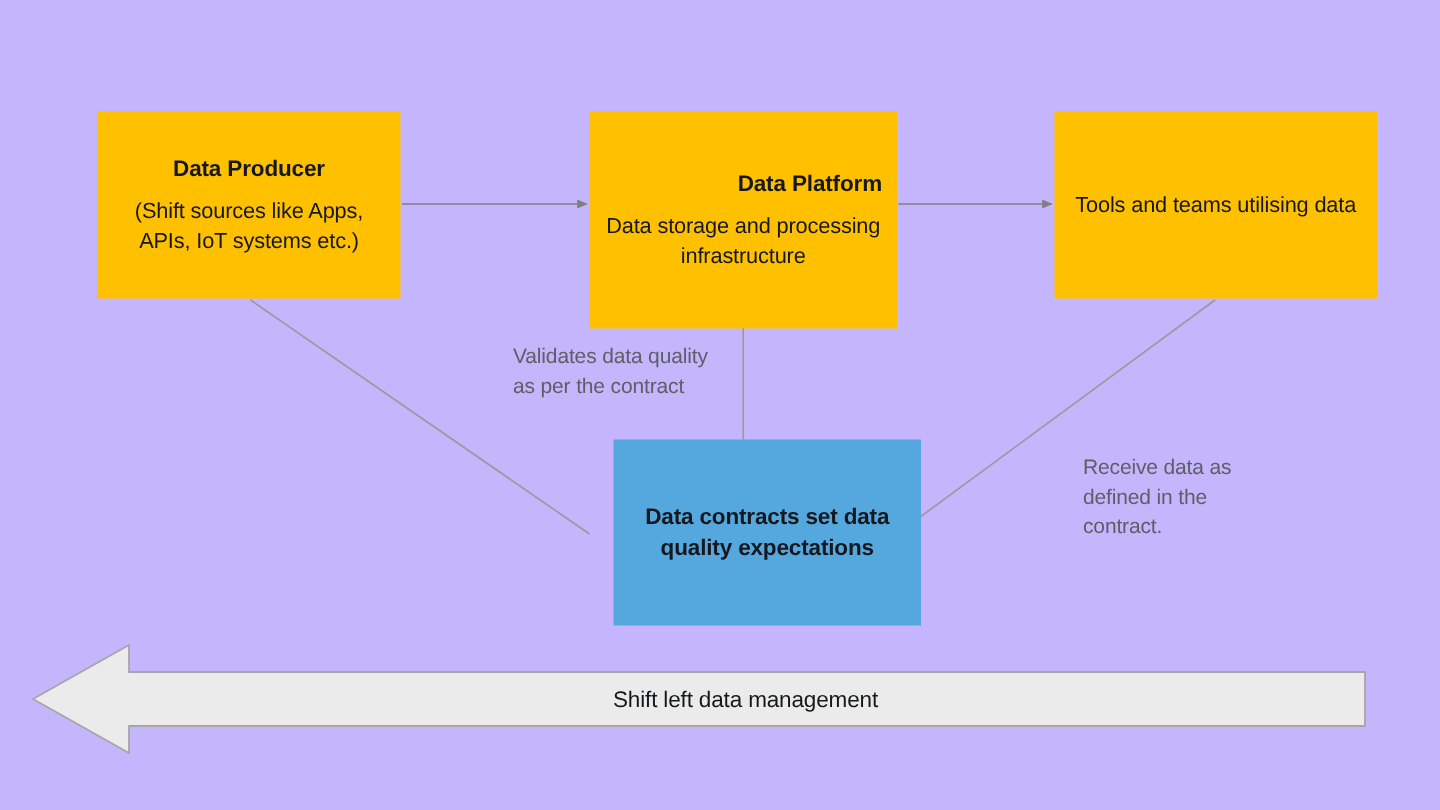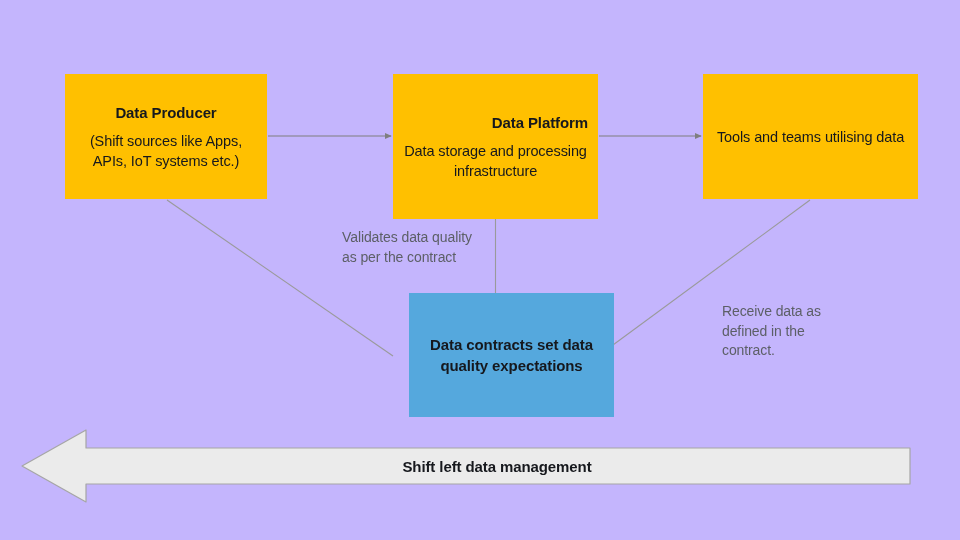--- a/index.html
+++ b/index.html
@@ -68,21 +68,21 @@
   }
   .banner-label {
     position: absolute;
     left: 0; top: 0;
     width: 892px;
     height: 76px;
     display: flex;
     align-items: center;
     justify-content: center;
     font-size: 15px;
-    font-weight: bold;
+    font-weight: normal;
     color: #16181d;
     letter-spacing: -0.1px;
     padding-left: 62px;
   }
 </style>
 </head>
 <body>
 
 <div id="canvas">
 

